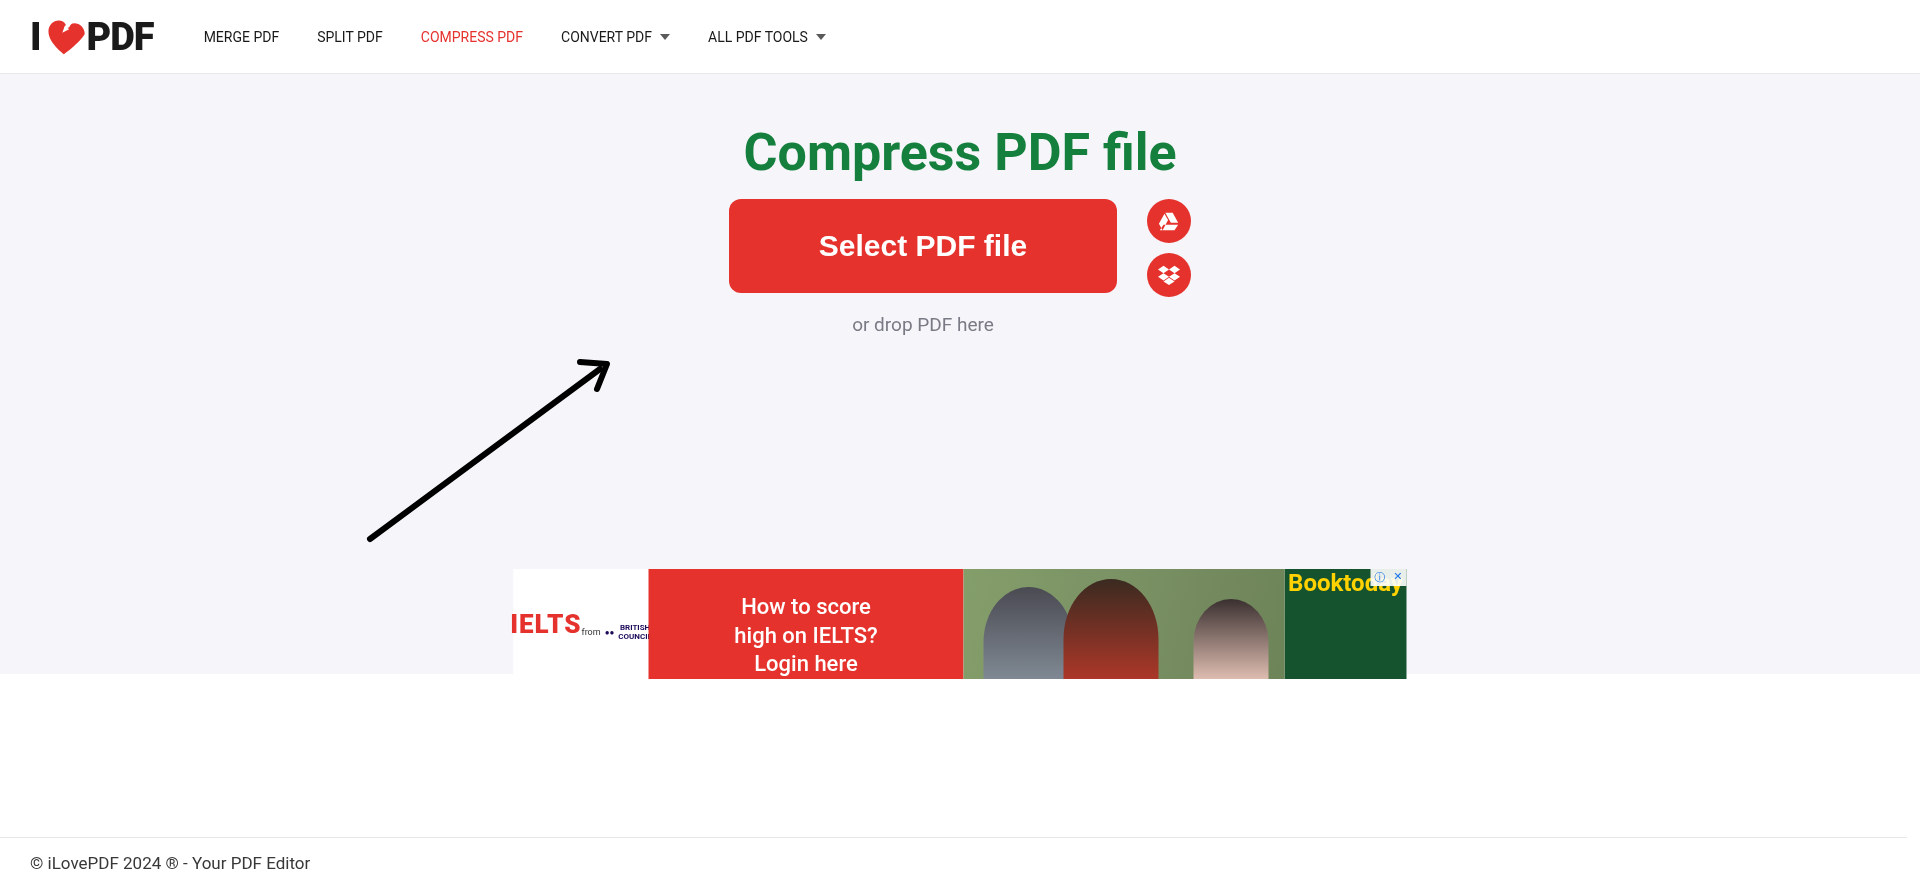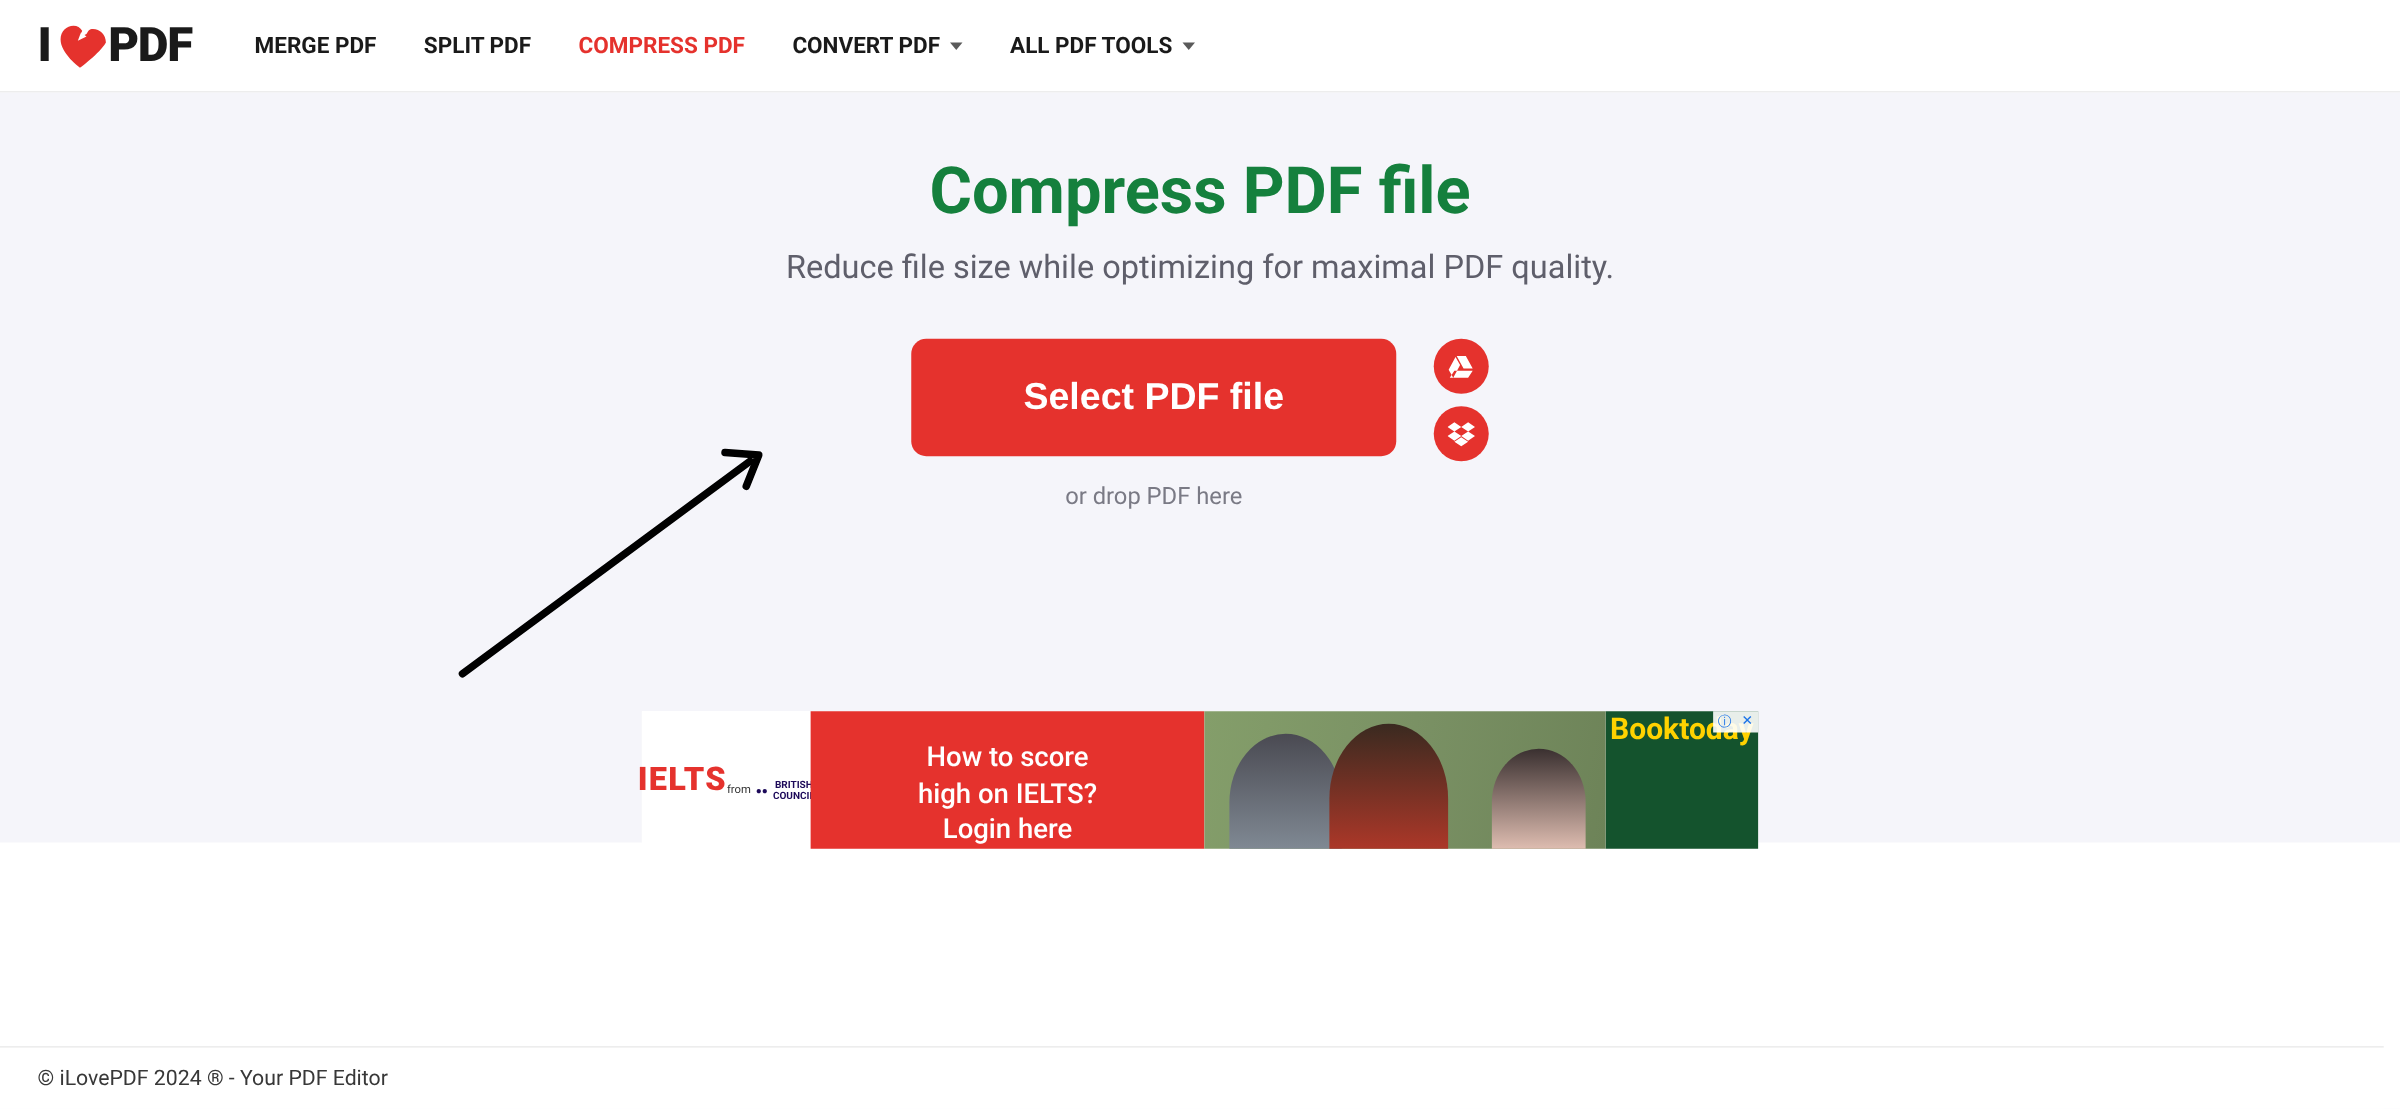--- a/index.html
+++ b/index.html
@@ -42,22 +42,22 @@
       width: 42px;
       height: 38px;
     }
     .nav {
       display: flex;
       gap: 38px;
       align-items: center;
       flex: 1;
     }
     .nav-item {
-      font-size: 18px;
-      font-weight: 700;
+      font-size: 14px;
+      font-weight: 400;
       color: #1a1a1a;
       cursor: pointer;
       display: flex;
       align-items: center;
       gap: 8px;
     }
     .nav-item.active {
       color: #e5322d;
     }
     .dropdown-caret {
@@ -295,21 +295,20 @@
     </div>
     <div class="nav-item">
       <span>ALL PDF TOOLS</span>
       <span class="dropdown-caret"></span>
     </div>
   </div>
 </div>
 
 <div class="main">
   <h1 class="page-title">Compress PDF file</h1>
-  <p class="page-subtitle">Reduce file size while optimizing for maximal PDF quality.</p>
   <div class="upload-area">
     <div>
       <button class="select-btn">Select PDF file</button>
       <div class="drop-text">or drop PDF here</div>
     </div>
     <div class="cloud-buttons">
       <div class="cloud-btn">
         <svg viewBox="0 0 24 24">
             <path d="M8 3 L16 3 L22 14 L14 14 Z M7 4 L1 15 L5 22 L11 11 Z M6 16 L22 16 L18 22 L2 22 Z"></path>
           </svg>

